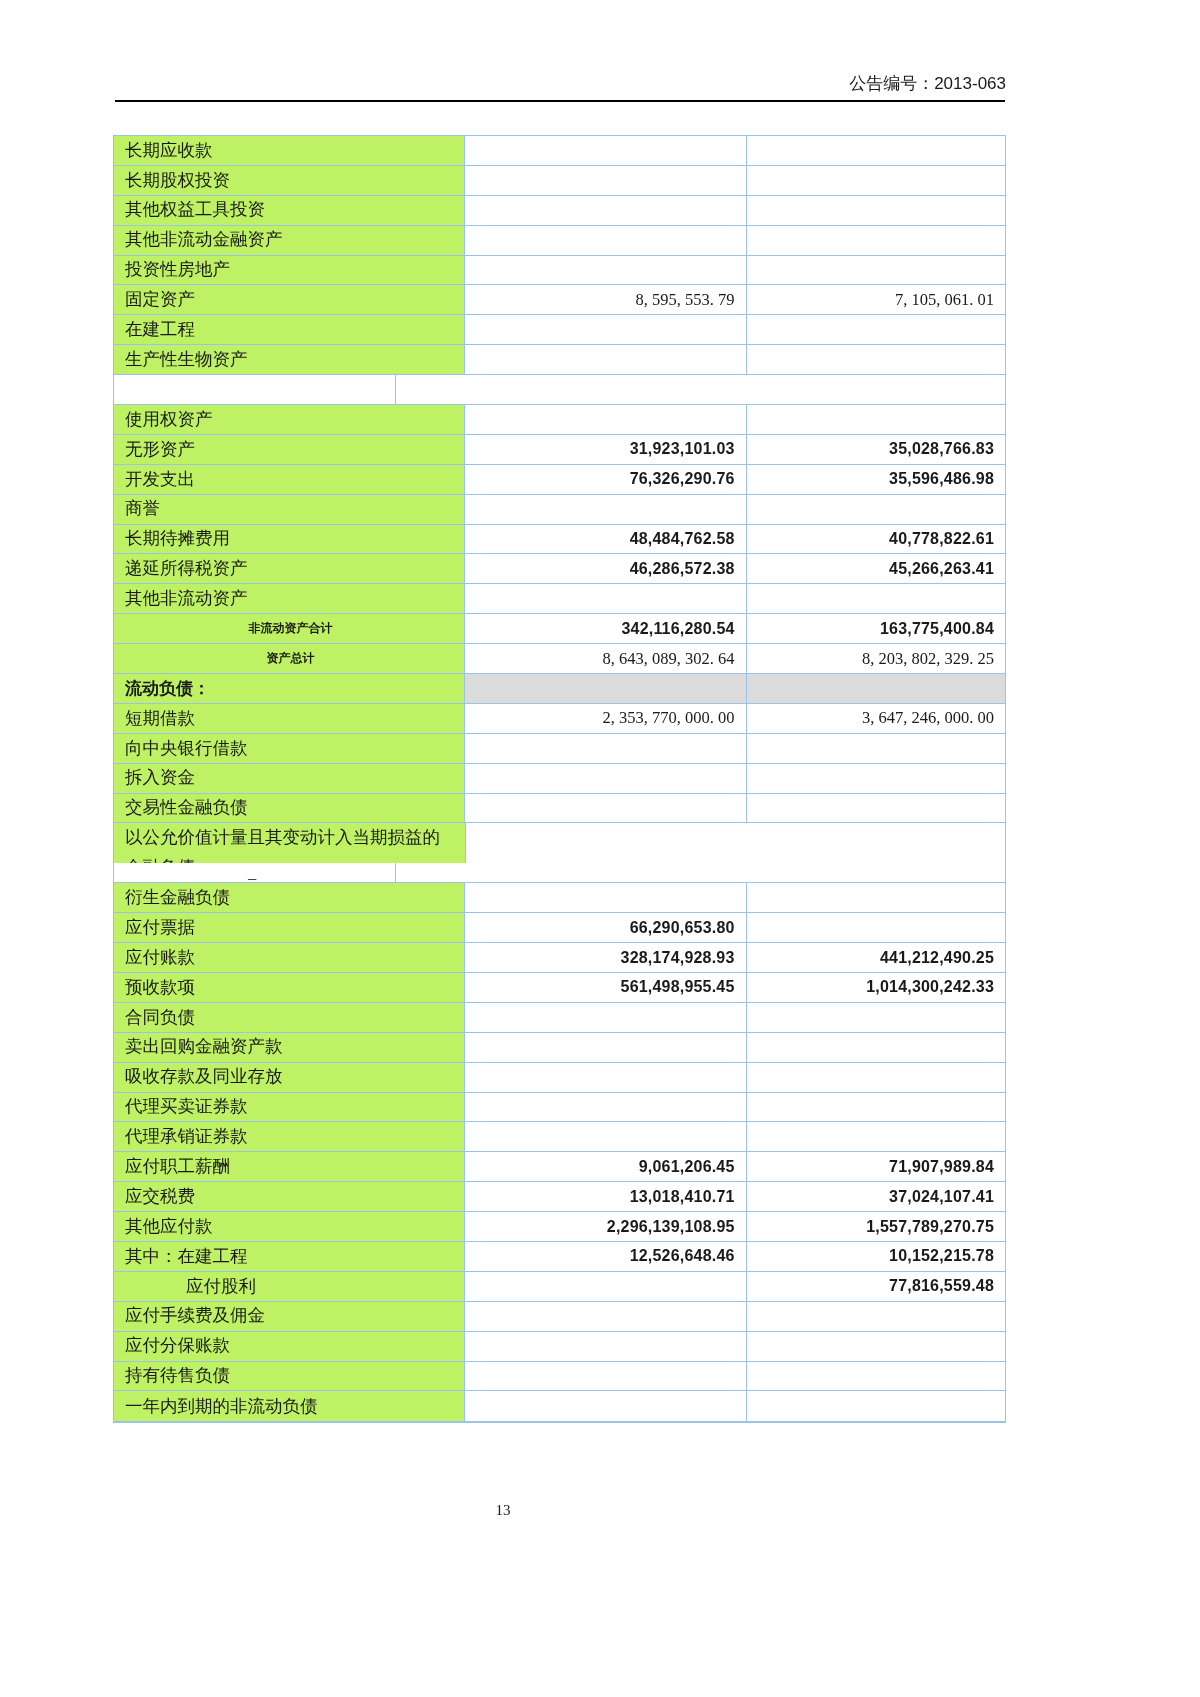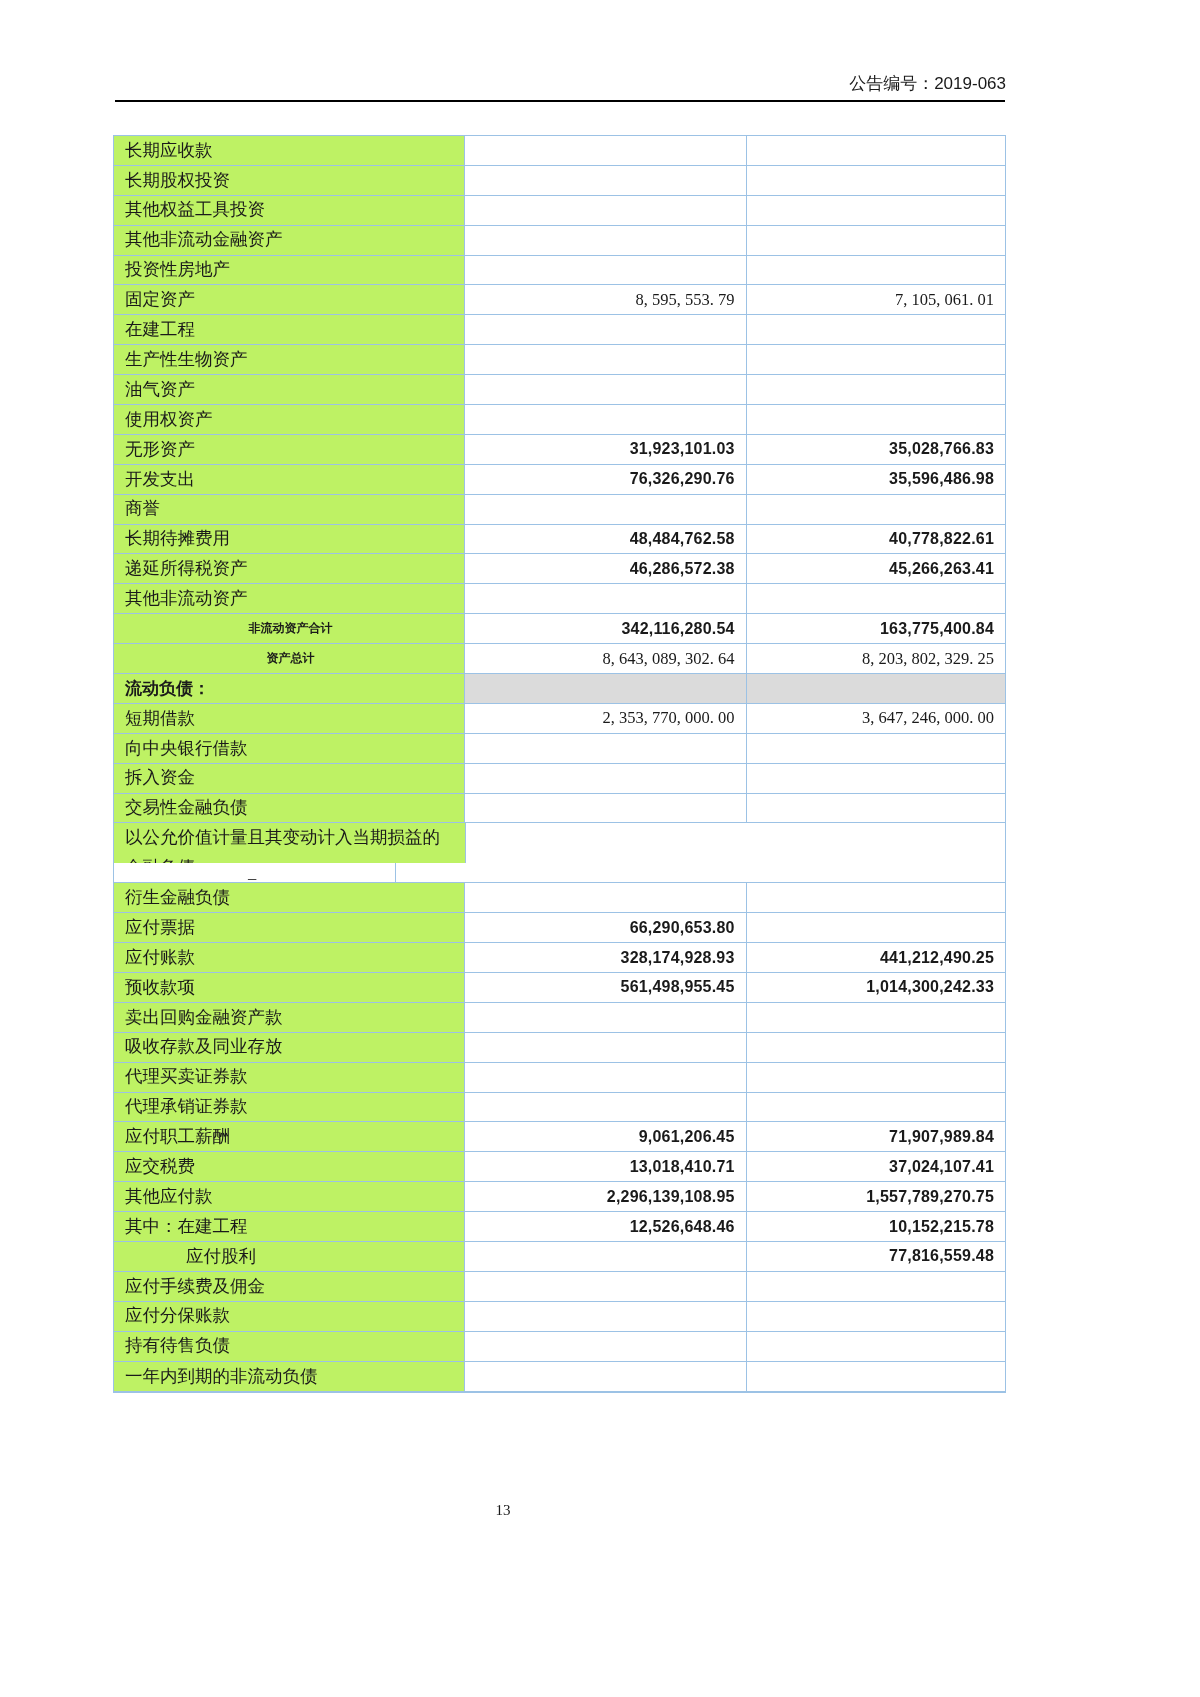--- a/index.html
+++ b/index.html
@@ -103,21 +103,21 @@
     text-align:center;
     font-size:15px;
     color:#1a1a1a;
     font-family:"Liberation Serif","DejaVu Serif",serif;
   }
 </style>
 </head>
 <body>
 
 <div class="page">
-  <div class="doc-header">公告编号：2019-063</div>
+  <div class="doc-header">公告编号：2013-063</div>
   <div class="header-rule"></div>
 
   <div class="fin-table" id="fin-table">
       <div class="row">
         <div class="cell c-label">长期应收款</div>
         <div class="cell c-val c-v1"></div>
         <div class="cell c-val c-v2"></div>
       </div>
       <div class="row">
         <div class="cell c-label">长期股权投资</div>
@@ -148,21 +148,20 @@
         <div class="cell c-label">在建工程</div>
         <div class="cell c-val c-v1"></div>
         <div class="cell c-val c-v2"></div>
       </div>
       <div class="row">
         <div class="cell c-label">生产性生物资产</div>
         <div class="cell c-val c-v1"></div>
         <div class="cell c-val c-v2"></div>
       </div>
       <div class="row">
-        <div class="cell c-label">油气资产</div>
         <div class="cell c-val c-v1"></div>
         <div class="cell c-val c-v2"></div>
       </div>
       <div class="row">
         <div class="cell c-label">使用权资产</div>
         <div class="cell c-val c-v1"></div>
         <div class="cell c-val c-v2"></div>
       </div>
       <div class="row">
         <div class="cell c-label">无形资产</div>
@@ -246,20 +245,25 @@
       </div>
       <div class="row">
         <div class="cell c-label">应付账款</div>
         <div class="cell c-val c-v1">328,174,928.93</div>
         <div class="cell c-val c-v2">441,212,490.25</div>
       </div>
       <div class="row">
         <div class="cell c-label">预收款项</div>
         <div class="cell c-val c-v1">561,498,955.45</div>
         <div class="cell c-val c-v2">1,014,300,242.33</div>
+      </div>
+      <div class="row">
+        <div class="cell c-label">合同负债</div>
+        <div class="cell c-val c-v1"></div>
+        <div class="cell c-val c-v2"></div>
       </div>
       <div class="row">
         <div class="cell c-label">卖出回购金融资产款</div>
         <div class="cell c-val c-v1"></div>
         <div class="cell c-val c-v2"></div>
       </div>
       <div class="row">
         <div class="cell c-label">吸收存款及同业存放</div>
         <div class="cell c-val c-v1"></div>
         <div class="cell c-val c-v2"></div>

